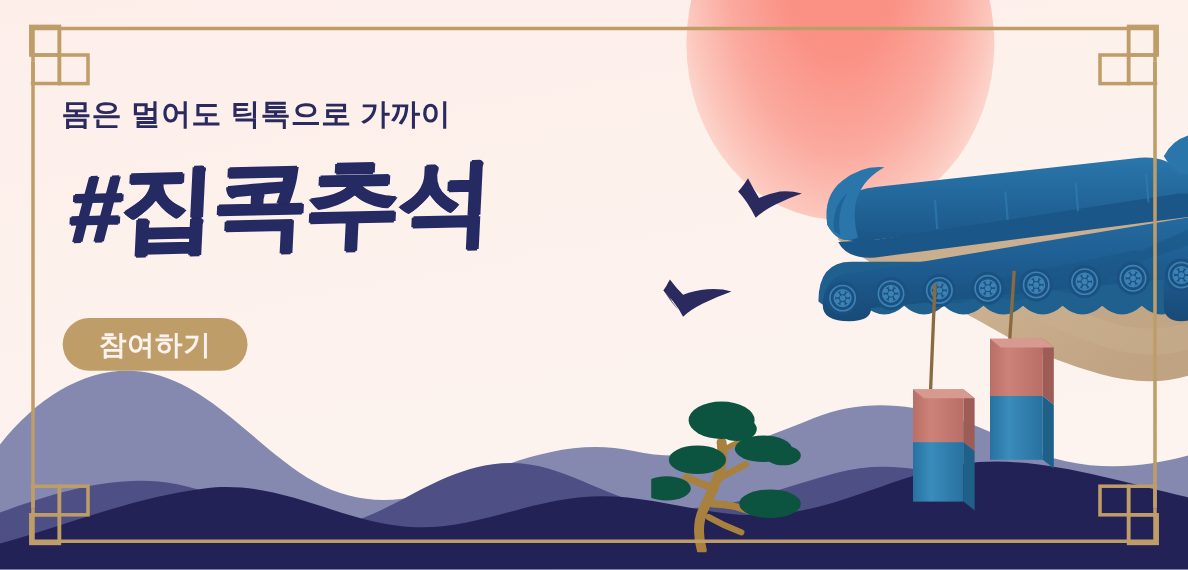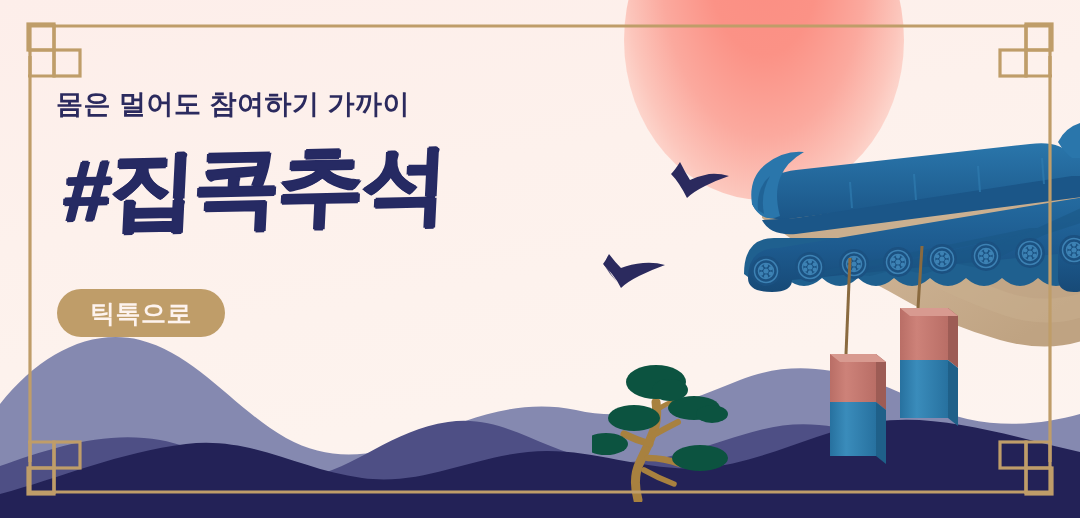--- a/index.html
+++ b/index.html
@@ -406,21 +406,21 @@
         <rect x="28" y="24" width="26" height="26"></rect>
         <rect x="54" y="50" width="26" height="26"></rect>
         <path d="M28,50 L54,50 L54,76 L28,76"></path>
         <path d="M54,24 L54,50"></path>
         <path d="M30,76 L30,56"></path>
       </g>
     </g>
   </svg>
 
   <div class="copy">
-    <p class="subtitle">몸은 멀어도 참여하기 가까이</p>
+    <p class="subtitle">몸은 멀어도 틱톡으로 가까이</p>
     <div class="headline-wrap">
       <h1 class="headline">#집콕추석</h1>
     </div>
   </div>
 
-  <button class="cta">틱톡으로</button>
+  <button class="cta">참여하기</button>
 
 </div>
 
 </body></html>

